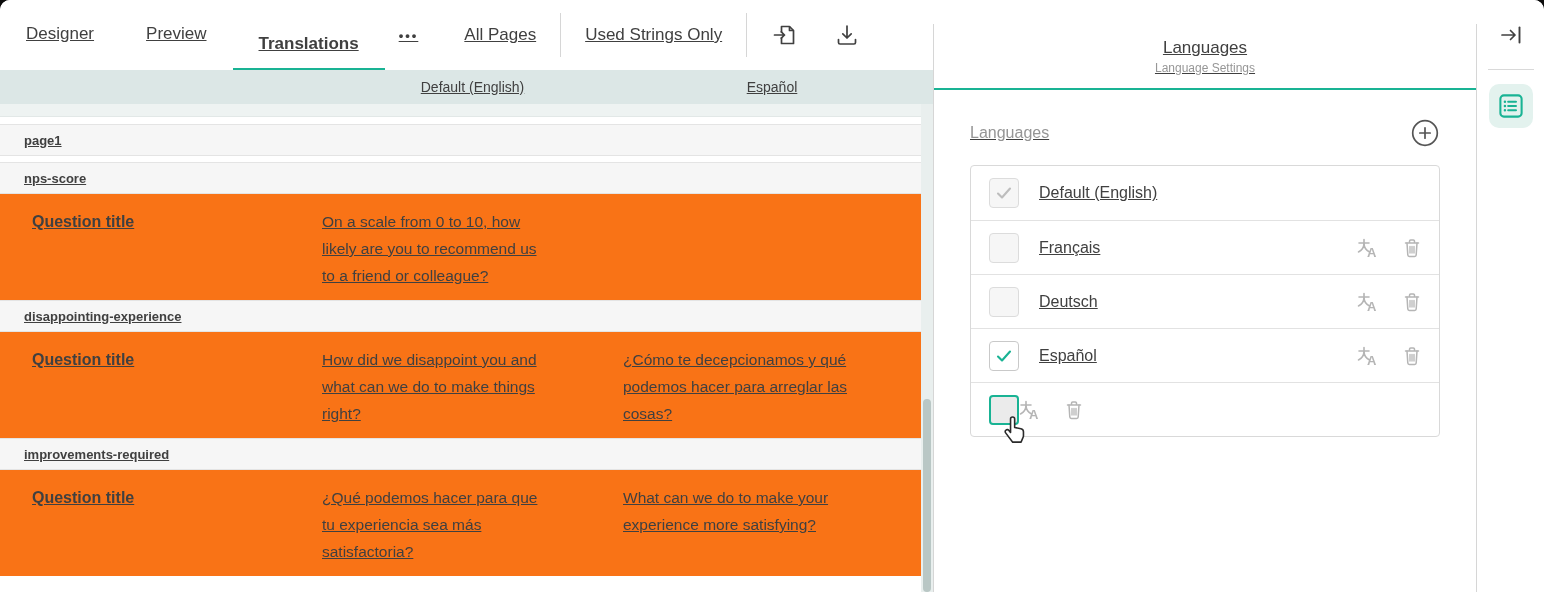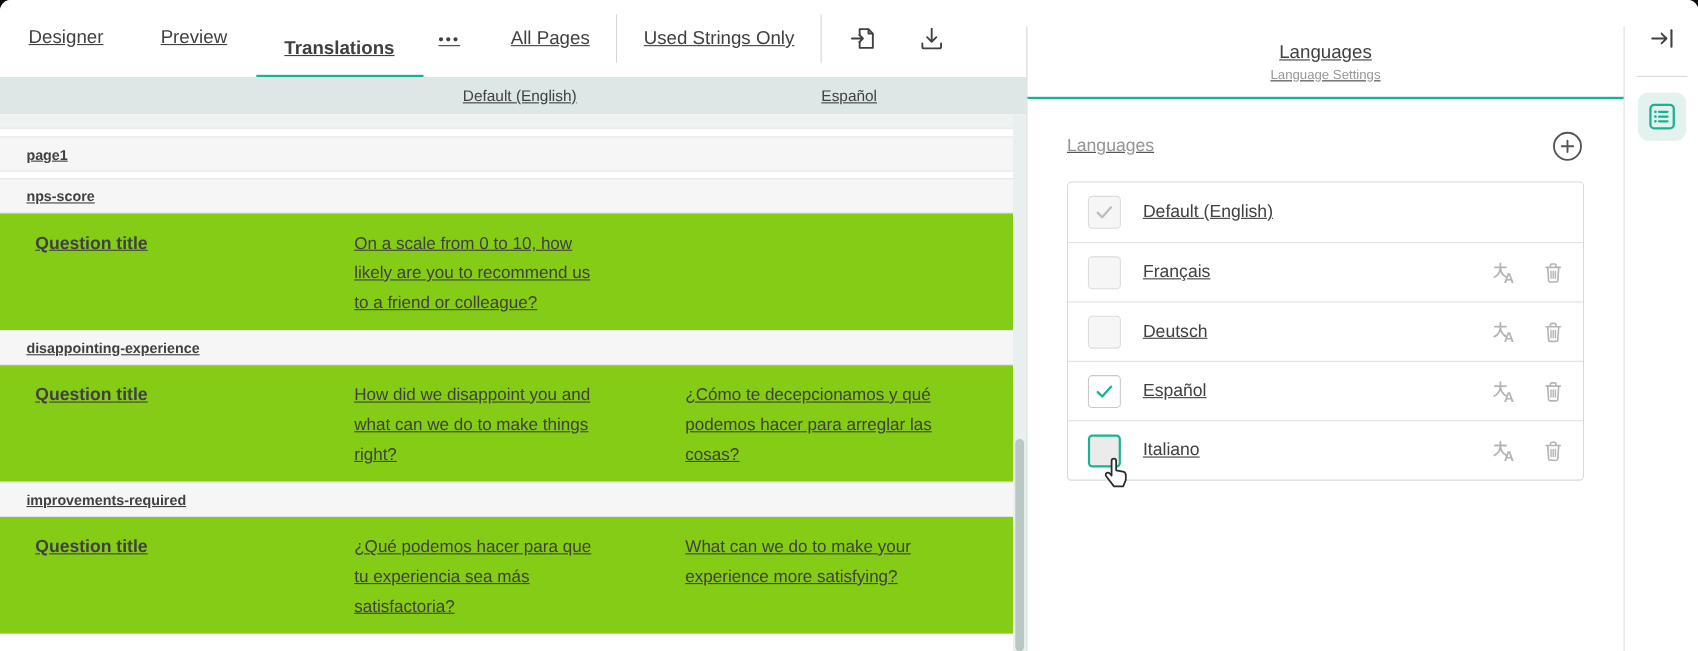--- a/index.html
+++ b/index.html
@@ -26,21 +26,21 @@
   
   .table-wrap { position:relative; flex:1; overflow:hidden; }
   .grid-cols { display:grid; grid-template-columns:322px 301px 1fr; }
   .thead { height:34px; background:#dce7e6; align-items:center; font-size:14px; padding-right:12px; }
   .thead .col-h { text-align:center; color:#404040; }
   .tbody { padding-right:12px; }
   .subheader { height:13px; background:#eef3f2; border-bottom:1px solid #e2e8e7; margin-bottom:7px; }
   .row-group { height:32px; background:#f6f6f6; border-top:1px solid #e4e4e4; border-bottom:1px solid #e4e4e4;
                display:flex; align-items:center; padding-left:24px; font-size:13px; font-weight:600; color:#404040; }
   .row-group + .row-group { margin-top:6px; }
-  .row-q { padding:14px 0 11px; background:#84cc16; }
+  .row-q { padding:14px 0 11px; background:#f97316; }
   .row-q .qlabel { padding-left:32px; font-weight:700; font-size:16px; color:#404040; line-height:27px; }
   .cell-text { font-size:15.5px; line-height:27px; color:#404040; max-width:228px; cursor:text; }
 
   .scrollbar { position:absolute; top:34px; right:0; bottom:0; width:12px; background:#e9efee; }
   .scroll-thumb { position:absolute; left:2px; right:2px; top:295px; bottom:0; background:#b9c7c5; border-radius:4px; }
 
   
   .panel { width:544px; border-left:1px solid #d6d6d6; border-right:1px solid #d6d6d6;
            display:flex; flex-direction:column; background:#fff;margin-top:24px; }
   .panel-header { height:66px; border-bottom:2px solid #19b394; display:flex; flex-direction:column;
@@ -258,21 +258,20 @@
     </div>
   </div>
 
   <div class="lang-row">
     <div class="cb state-hover">
 
       <svg class="cursor-hand" viewBox="0 0 24 28">
         <path d="M10 25.5l-6.2-8.1c-.6-.8-.5-1.9.3-2.5.7-.6 1.8-.5 2.4.2l1.6 1.9V5.3c0-1 .8-1.8 1.8-1.8s1.8.8 1.8 1.8v7.4l5.5 1.1c1.3.3 2.2 1.4 2.2 2.7v3.3c0 .5-.1 1-.3 1.4l-1.8 4.3z" fill="#ffffff" stroke="#2b2b2b" stroke-width="1.4" stroke-linejoin="round"></path>
       </svg>
     </div>
-    <div class="lang-label">Italiano</div>
     <div class="lang-actions">
       <div class="mini-icon">
         <svg width="22" height="22" viewBox="0 0 22 22" fill="none">
           <path d="M2 6h10M7 2.5V6M7 6c0 4.5-2.5 7.5-5.5 9M7 6c0 4.5 2.5 7.5 5.5 9" stroke="#b5b5b5" stroke-width="1.6" stroke-linecap="round"></path>
           <text x="10" y="20" font-family="Liberation Sans, sans-serif" font-size="13" font-weight="600" fill="#b5b5b5">A</text>
         </svg>
       </div>
       <div class="mini-icon">
         <svg width="20" height="22" viewBox="0 0 20 22" fill="none">
           <path d="M3.5 6h13M7.5 6V4.2A1.2 1.2 0 0 1 8.7 3h2.6a1.2 1.2 0 0 1 1.2 1.2V6" stroke="#b5b5b5" stroke-width="1.5" stroke-linecap="round"></path>

